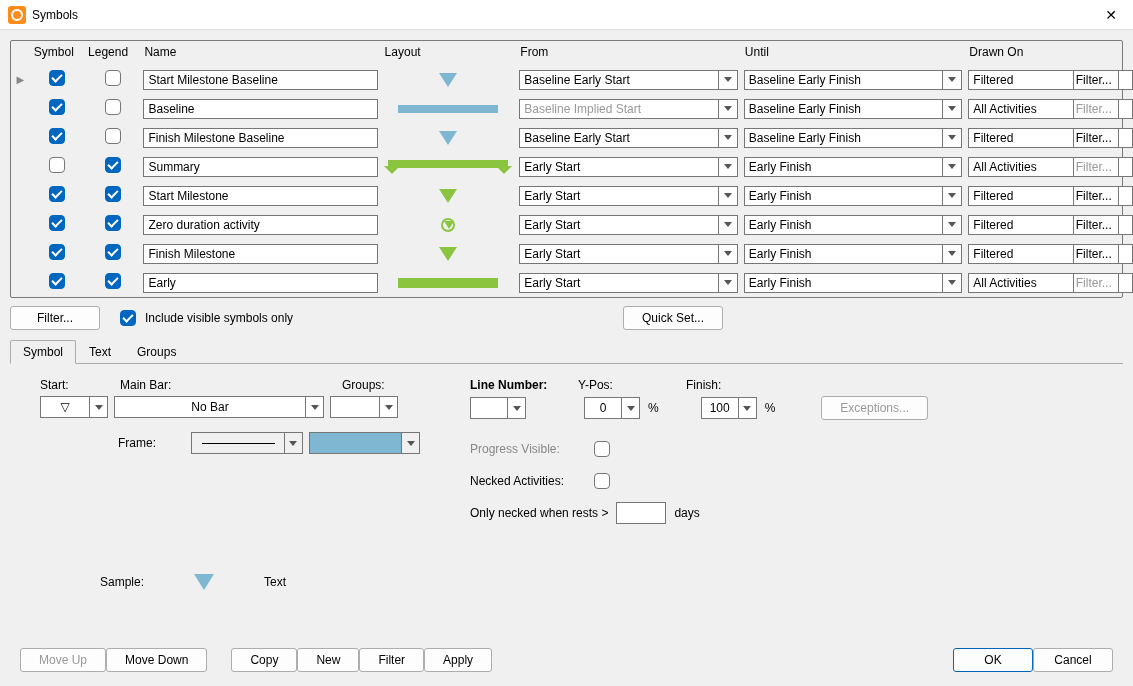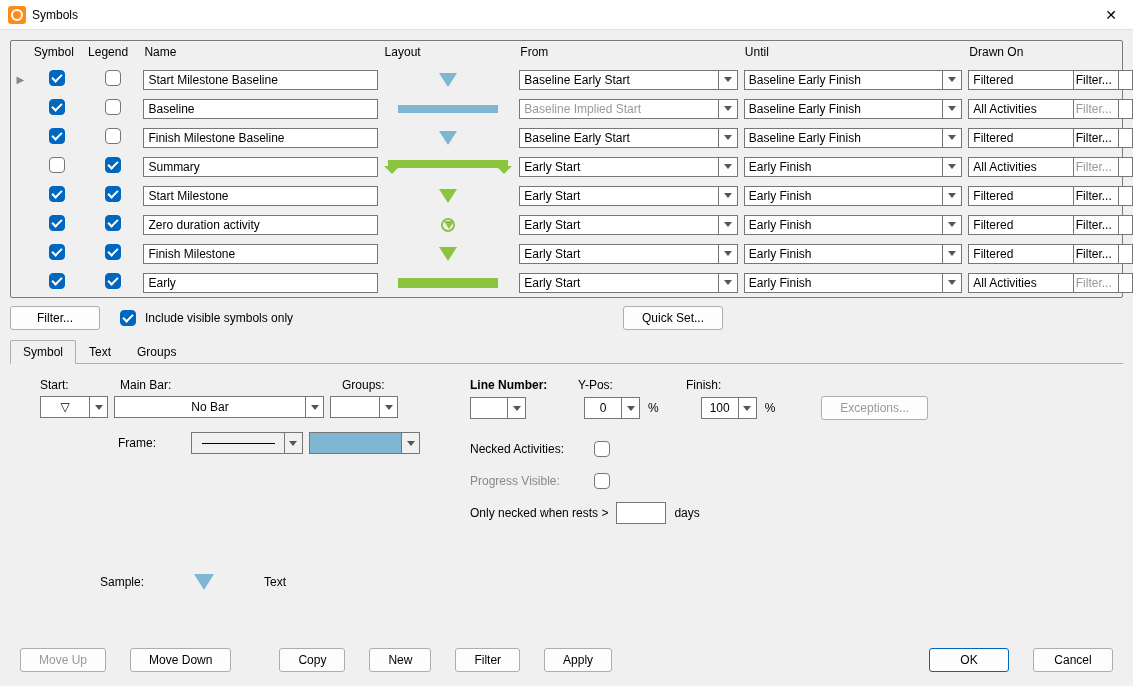--- a/index.html
+++ b/index.html
@@ -73,21 +73,21 @@
   .swatch .ar{width:18px;border-left:1px solid #767676;display:flex;align-items:center;justify-content:center;}
   .swatch .ar::after{content:"";border-left:4px solid transparent;border-right:4px solid transparent;border-top:5px solid #555;}
 
   .rightcol .lbl2{width:120px;}
   .small-dd{width:56px;}
   .textin{height:22px;border:1px solid #767676;background:#fff;padding:0 4px;width:50px;}
 
   .sample-area{margin-top:40px;display:flex;align-items:center;gap:50px;padding-left:60px;}
   .sample-tri{width:0;height:0;border-left:10px solid transparent;border-right:10px solid transparent;border-top:16px solid #7fb7d3;}
 
-  .bottombar{display:flex;align-items:flex-end;gap:24px;padding:8px 10px;border-top:0;}
+  .bottombar{display:flex;align-items:flex-end;gap:0;padding:8px 10px;border-top:0;}
   .bottombar .spacer{flex:1;}
 </style>
 </head>
 <body>
 
 <div class="window">
   <div class="titlebar">
     <div class="titlebar-icon"></div>
     <div class="titlebar-title">Symbols</div>
     <div class="titlebar-close">✕</div>
@@ -442,25 +442,25 @@
             <div style="width:26px;"></div>
             <div class="dd-outline small-dd">
                 <div class="val">100</div>
                 <div class="ar"></div>
               </div>
             <span>%</span>
             <div style="width:30px;"></div>
             <button class="btn" disabled="">Exceptions...</button>
           </div>
           <div class="form-row">
+            <div class="lbl2" style="color:#888">Progress Visible:</div>
+            <input type="checkbox" class="chk" style="">
+          </div>
+          <div class="form-row">
             <div class="lbl2">Necked Activities:</div>
-            <input type="checkbox" class="chk" style="">
-          </div>
-          <div class="form-row">
-            <div class="lbl2" style="color:#888">Progress Visible:</div>
             <input type="checkbox" class="chk" style="">
           </div>
           <div class="form-row">
             <span>Only necked when rests &gt;</span>
             <input class="textin" style="margin: 0px 8px;" value="">
             <span>days</span>
           </div>
         </div>
       </div>
 

